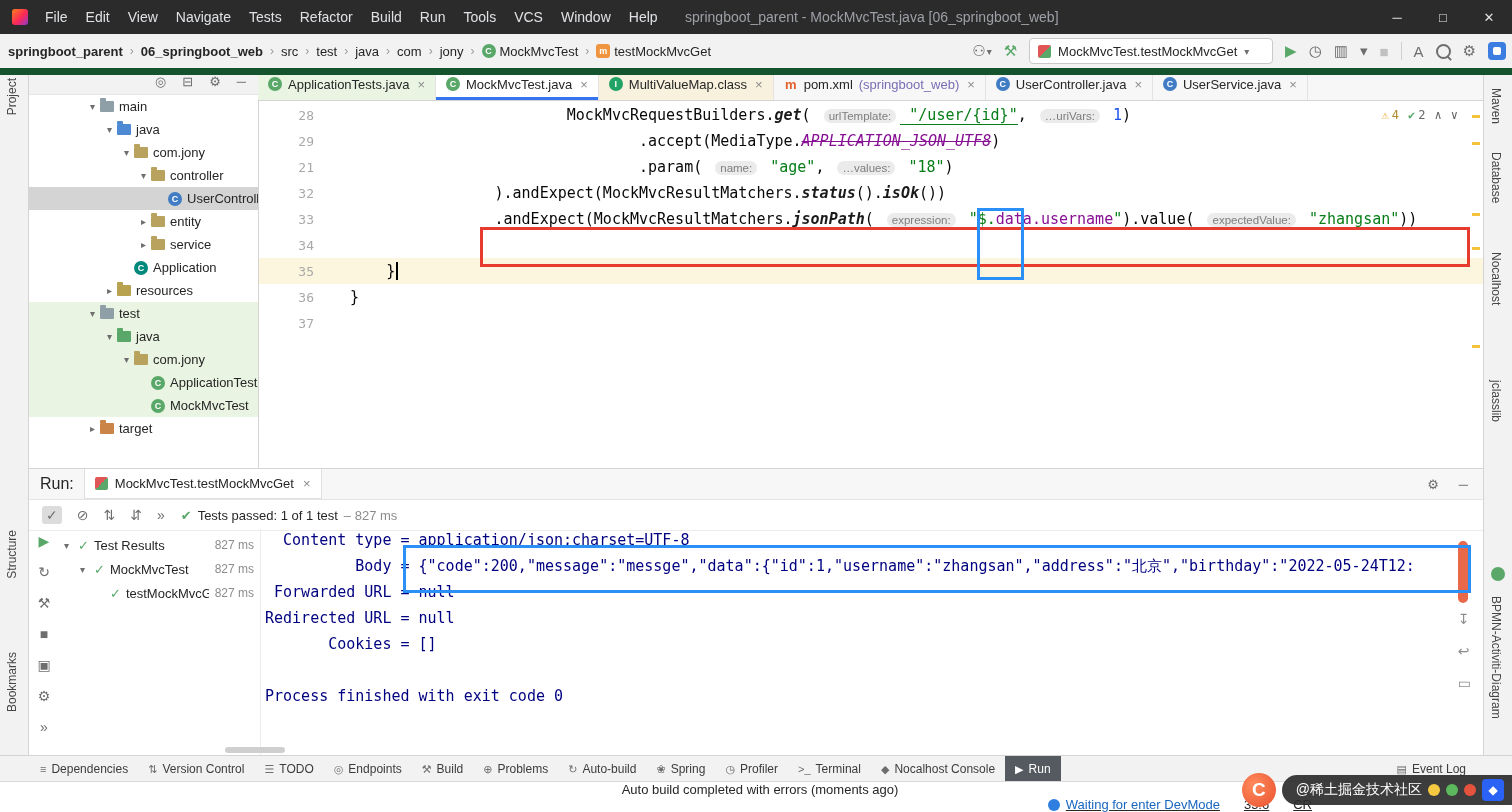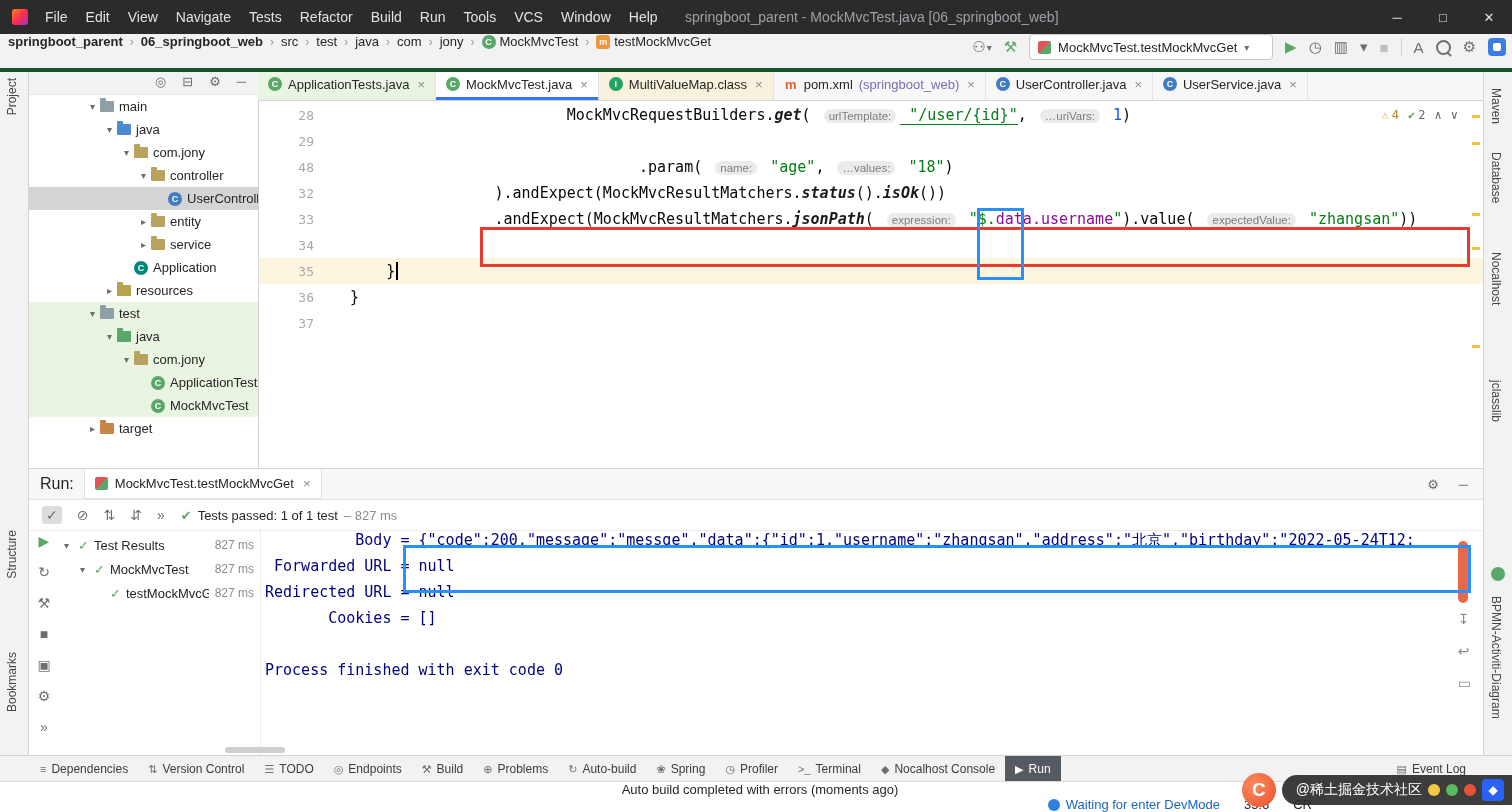--- a/index.html
+++ b/index.html
@@ -8,21 +8,21 @@
   
   .titlebar{position:absolute;top:0;left:0;right:0;height:34px;background:#2b2b2b;display:flex;align-items:center;z-index:5;}
   .app-icon{width:16px;height:16px;margin:0 8px 0 12px;border-radius:3px;flex:none;
             background:linear-gradient(135deg,#fc801d,#fe2857 55%,#9039d0);}
   .menubar{display:flex;align-items:center;}
   .menu-item{padding:0 9px;font-size:14px;color:#dfe1e5;cursor:default;}
   .win-title{position:absolute;left:685px;color:#9da0a6;font-size:14px;white-space:nowrap;text-align:center;}
   .win-controls{position:absolute;right:0;top:0;display:flex;height:34px;}
   .win-btn{width:46px;height:34px;display:flex;align-items:center;justify-content:center;color:#dfe1e5;font-size:13px;}
   
-  .navbar{position:absolute;top:34px;left:0;right:0;height:34px;background:#f2f2f2;border-bottom:4px solid #14532d;display:flex;align-items:flex-start;z-index:4;}
+  .navbar{position:absolute;top:34px;left:0;right:0;height:34px;background:#f2f2f2;border-bottom:7px solid #14532d;display:flex;align-items:center;z-index:4;}
   .breadcrumbs{display:flex;align-items:center;padding-left:8px;font-size:13px;color:#262626;}
   .bc-sep{color:#9a9a9a;margin:0 7px;font-size:12px;}
   .bc-item{display:flex;align-items:center;gap:4px;white-space:nowrap;}
   .bc-item.bold{font-weight:bold;}
   .nav-right{position:absolute;right:6px;display:flex;align-items:center;gap:12px;}
   .nv-icon{color:#6e6e6e;font-size:15px;display:inline-flex;align-items:center;}
   .nv-icon.green{color:#59a869;}
   .nv-icon.disabled{color:#c0c0c0;}
   .nv-icon .dd{font-size:10px;margin-left:1px;color:#6e6e6e;}
   .nv-sep{width:1px;height:18px;background:#d0d0d0;}
@@ -120,21 +120,21 @@
   
   .toolwindow-bar{position:absolute;left:0;right:0;top:755px;height:26px;background:#f2f2f2;border-top:1px solid #d4d4d4;display:flex;align-items:center;font-size:12px;color:#3c3c3c;z-index:5;}
   .toolwindow-bar .spacer{width:30px;flex:none;}
   .tool-item{display:flex;align-items:center;gap:5px;padding:0 10px;height:100%;white-space:nowrap;}
   .tool-item .g{font-size:11px;color:#6e6e6e;}
   .tool-item.active{background:#555a60;color:#fff;}
   .tool-item.active .g{color:#fff;}
   .tool-item.push-right{margin-left:auto;margin-right:36px;}
   .statusline{position:absolute;left:0;right:0;top:781px;height:31px;background:#fff;border-top:1px solid #d9d9d9;display:flex;align-items:center;font-size:13px;color:#262626;z-index:5;flex-direction:column;}
   .status-msg{margin-left:8px;}
-  .status-right{margin-left:auto;display:flex;align-items:center;gap:24px;margin-right:200px;}
+  .status-right{margin-left:auto;display:flex;align-items:center;gap:24px;margin-right:200px;text-decoration:underline;}
   .devmode{display:flex;align-items:center;gap:6px;color:#1866c0;}
   .nh-dot{width:12px;height:12px;border-radius:50%;background:#2f7fe0;display:inline-block;}
   
   .watermark{position:absolute;right:0;top:772px;height:36px;display:flex;align-items:center;gap:6px;z-index:60;}
   .wm-logo{width:34px;height:34px;border-radius:50%;background:radial-gradient(circle at 35% 35%,#ff8a5c,#e8502e);color:#fff;font-weight:bold;font-size:19px;display:flex;align-items:center;justify-content:center;}
   .wm-pill{height:30px;background:rgba(45,45,45,.92);border-radius:15px 0 0 15px;color:#fff;font-size:14px;display:flex;align-items:center;gap:6px;padding:0 8px 0 14px;}
   .wm-dot{width:12px;height:12px;border-radius:50%;display:inline-block;}
   .wm-tile{width:22px;height:22px;border-radius:4px;background:#2b62f6;color:#fff;font-size:12px;display:flex;align-items:center;justify-content:center;}
   
   .ann{position:absolute;z-index:40;pointer-events:none;}
@@ -373,23 +373,24 @@
 <div class="code-area">
   <div>
       <div class="code-line">
         <span class="lnum">28</span>
         <span class="fold"></span>
         <span class="lcontent"><span class="tk-p">                        </span><span class="tk-p">MockMvcRequestBuilders.</span><span class="tk-st">get</span><span class="tk-p">( </span><span class="tk-h">urlTemplate:</span><span class="tk-su"> "/user/{id}"</span><span class="tk-p">, </span><span class="tk-h">…uriVars:</span><span class="tk-nu"> 1</span><span class="tk-p">)</span></span>
       </div>
       <div class="code-line">
         <span class="lnum">29</span>
         <span class="fold"></span>
-      </div>
-      <div class="code-line">
-        <span class="lnum">48</span>
+        <span class="lcontent"><span class="tk-p">                                </span><span class="tk-p">.accept(MediaType.</span><span class="tk-de">APPLICATION_JSON_UTF8</span><span class="tk-p">)</span></span>
+      </div>
+      <div class="code-line">
+        <span class="lnum">21</span>
         <span class="fold"></span>
         <span class="lcontent"><span class="tk-p">                                </span><span class="tk-p">.param( </span><span class="tk-h">name:</span><span class="tk-s"> "age"</span><span class="tk-p">, </span><span class="tk-h">…values:</span><span class="tk-s"> "18"</span><span class="tk-p">)</span></span>
       </div>
       <div class="code-line">
         <span class="lnum">32</span>
         <span class="fold"></span>
         <span class="lcontent"><span class="tk-p">                </span><span class="tk-p">).andExpect(MockMvcResultMatchers.</span><span class="tk-st">status</span><span class="tk-p">().</span><span class="tk-st">isOk</span><span class="tk-p">())</span></span>
       </div>
       <div class="code-line">
         <span class="lnum">33</span>
@@ -486,20 +487,21 @@
           <span class="rt-time">827 ms</span>
         </div>
         <div class="rt-row" style="padding-left: 36px;">
           <span class="rt-chev"></span>
           <span class="rt-check">✓</span>
           <span class="rt-label">testMockMvcGet</span>
           <span class="rt-time">827 ms</span>
         </div>
       </div>
     <div class="rp-console">
+        <div class="console-line">  Content type = application/json;charset=UTF-8</div>
         <div class="console-line">          Body = {"code":200,"message":"messge","data":{"id":1,"username":"zhangsan","address":"北京","birthday":"2022-05-24T12:</div>
         <div class="console-line"> Forwarded URL = null</div>
         <div class="console-line">Redirected URL = null</div>
         <div class="console-line">       Cookies = []</div>
         <div class="console-line"></div>
         <div class="console-line">Process finished with exit code 0</div>
       </div>
   </div>
   <div class="rp-vscroll"></div>
   <div class="console-side">

